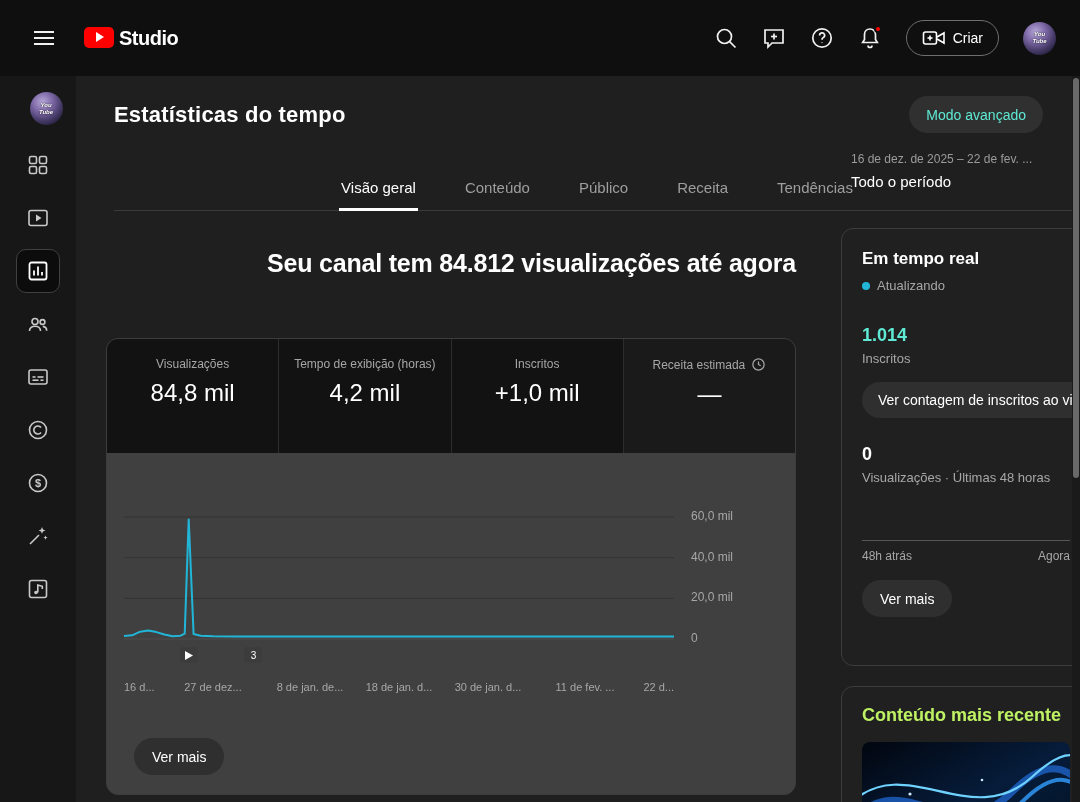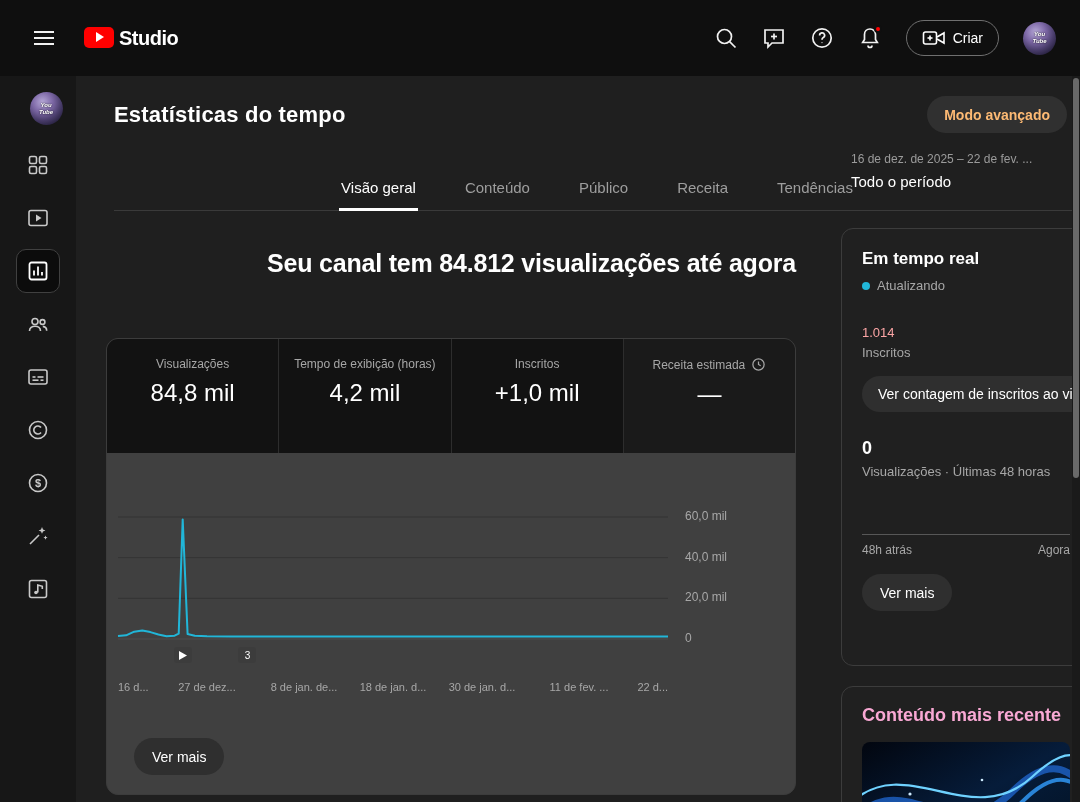--- a/index.html
+++ b/index.html
@@ -45,22 +45,22 @@
   .side-item svg { stroke:#c9c9c9; fill:none; stroke-width:1.6; }
   .side-item.selected { background:#0c0c0c; border:1px solid #404040; }
   .side-item.selected svg { stroke:#fff; stroke-width:1.8; }
   .side-item svg text { stroke:none; fill:#c9c9c9; font-weight:700; }
 
   
   .main { position:absolute; left:76px; top:76px; width:1004px; height:726px; background:#1f1f1f;
           overflow:hidden; }
   .page-title { position:absolute; left:38px; top:26px; color:#fff; font-size:22px; font-weight:700;
                 letter-spacing:0.2px; }
-  .advanced-btn { position:absolute; right:13px; top:20px; height:37px; padding:0 17px;
-                  background:#303030; border-radius:19px; color:#fdba74; font-size:14px; font-weight:700;
+  .advanced-btn { position:absolute; right:37px; top:20px; height:37px; padding:0 17px;
+                  background:#303030; border-radius:19px; color:#5eead4; font-size:14px; font-weight:400;
                   display:flex; align-items:center; cursor:pointer; }
   .date-block { position:absolute; left:775px; top:76px; cursor:pointer; }
   .date-range { color:#9b9b9b; font-size:12px; white-space:nowrap; }
   .date-period { color:#fff; font-size:15px; margin-top:7px; }
 
   .tabs-row { position:absolute; left:38px; right:0; top:97px; height:38px;
               border-bottom:1px solid #3a3a3a; display:flex; gap:45px;justify-content:center; }
   .tab { color:#9e9e9e; font-size:15px; font-weight:500; padding:6px 2px 0 2px; cursor:pointer;
          position:relative; }
   .tab.active { color:#fff; }
@@ -75,21 +75,21 @@
                 border:1px solid #3c3c3c; border-radius:12px; background:#404040; overflow:hidden; }
   .metric-strip { display:flex; height:114px; }
   .metric-tile { flex:1; background:#121212; border-right:1px solid #2d2d2d; text-align:center;
                  padding-top:18px; cursor:pointer; }
   .metric-tile:last-child { border-right:none; background:#1a1a1a; }
   .metric-label { color:#a7a7a7; font-size:12px; display:flex; align-items:center;
                   justify-content:center; gap:6px; }
   .metric-label svg { stroke:#a7a7a7; fill:none; stroke-width:1.4; }
   .metric-value { color:#fff; font-size:24px; margin-top:8px; font-weight:400; }
 
-  .chart-area { position:relative; margin:56px 0 0 11px; width:550px; height:200px; }
+  .chart-area { position:relative; margin:56px 0 0 17px; width:550px; height:200px; }
   .chart-area svg.plot { display:block; overflow:visible; }
   .y-ticks { position:absolute; left:567px; top:0; width:60px; }
   .y-ticks span { position:absolute; left:0; color:#a7a7a7; font-size:12px; white-space:nowrap; }
   .chart-markers { position:absolute; left:0; top:138px; width:550px; height:20px; }
   .chart-markers .marker { position:absolute; top:0; transform:translateX(-50%); width:18px;
                            height:16px; background:#3c3c3c; border-radius:3px; color:#fff;
                            display:flex; align-items:center; justify-content:center; font-size:10px;
                            cursor:pointer; }
   .x-labels { position:absolute; left:0; top:172px; width:550px; height:16px; }
   .x-labels span { position:absolute; color:#a7a7a7; font-size:11px; white-space:nowrap; }
@@ -98,37 +98,37 @@
                   display:flex; align-items:center; cursor:pointer; width:max-content; }
 
   
   .rt-card { position:absolute; left:765px; top:152px; width:250px; height:438px;
              border:1px solid #3c3c3c; border-radius:12px; background:#202020; padding:20px;
              overflow:hidden; }
   .rt-title { color:#fff; font-size:17px; font-weight:700; }
   .rt-updating { display:flex; align-items:center; gap:7px; margin-top:9px; }
   .rt-dot { width:8px; height:8px; border-radius:50%; background:#21b6d8; }
   .rt-updating span { color:#a7a7a7; font-size:13px; }
-  .rt-value { color:#fca5a5; font-size:13px; font-weight:400; margin-top:32px; }
+  .rt-value { color:#5eead4; font-size:18px; font-weight:700; margin-top:32px; }
   .rt-sub { color:#a7a7a7; font-size:13px; margin-top:5px; }
   .rt-live-btn { margin-top:16px; height:36px; padding:0 16px; background:#2f2f2f; border-radius:18px;
                  color:#fff; font-size:14px; font-weight:500; display:flex; align-items:center;
                  width:max-content; white-space:nowrap; cursor:pointer; }
   .rt-views-value { color:#fff; font-size:18px; font-weight:700; margin-top:26px; }
   .rt-spark { margin-top:28px; height:28px; border-bottom:1px solid #575757; }
   .rt-axis { display:flex; justify-content:space-between; margin-top:8px; }
   .rt-axis span { color:#a7a7a7; font-size:12px; white-space:nowrap; }
   .rt-seemore { margin-top:17px; height:37px; padding:0 18px; background:#2f2f2f; border-radius:19px;
                 color:#fff; font-size:14px; font-weight:500; display:flex; align-items:center;
                 width:max-content; cursor:pointer; }
 
   .recent-card { position:absolute; left:765px; top:610px; width:250px; height:220px;
                  border:1px solid #3c3c3c; border-radius:12px; background:#202020; padding:18px 20px;
                  overflow:hidden; }
-  .recent-title { color:#f9a8d4; font-size:18px; font-weight:700; white-space:nowrap; }
+  .recent-title { color:#bef264; font-size:18px; font-weight:700; white-space:nowrap; }
   .recent-thumb { margin-top:16px; width:100%; height:120px; border-radius:8px; overflow:hidden;
                   cursor:pointer; }
   .recent-thumb svg { display:block; }
 
   
   .scrollbar-track { position:absolute; right:0; top:76px; width:8px; height:726px; background:#1a1a1a;
                      z-index:40; }
   .scrollbar-thumb { position:absolute; right:1px; top:2px; width:6px; height:400px; background:#696969;
                      border-radius:3px; cursor:pointer; }
 </style>

